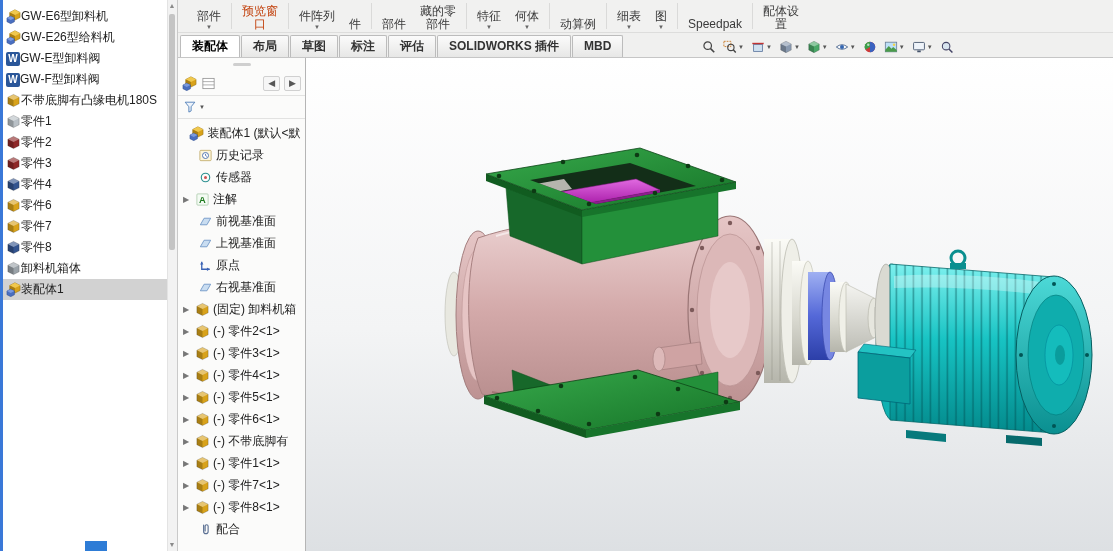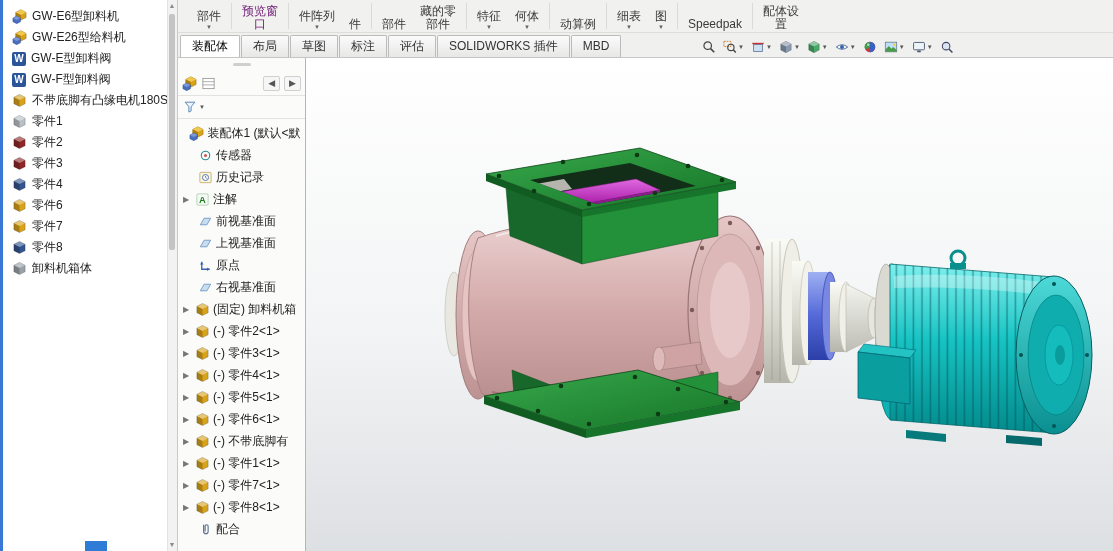--- a/index.html
+++ b/index.html
@@ -6,43 +6,43 @@
   .app{position:relative;width:1113px;height:551px;background:#f0f0ef;overflow:hidden;
        font-family:"Liberation Sans","DejaVu Sans",sans-serif;font-size:12px;color:#222;}
 
   
   .left-edge{position:absolute;left:0;top:0;width:3px;height:551px;background:#3a78d8;z-index:40;}
   .bottom-frag{position:absolute;left:85px;top:541px;width:22px;height:10px;background:#2e7cd6;z-index:35;}
 
   
   .file-panel{position:absolute;left:0;top:0;width:178px;height:551px;background:#fff;
               border-right:1px solid #c9c9c9;z-index:20;padding-top:6px;box-sizing:border-box;}
-  .frow{display:flex;align-items:center;height:21px;padding:0 2px 0 12px;gap:5px;width:169px;box-sizing:border-box;cursor:default;}
+  .frow{display:flex;align-items:center;height:21px;padding:0 2px 0 6px;width:169px;box-sizing:border-box;cursor:default;}
   .frow .flabel{white-space:nowrap;overflow:hidden;}
   .frow.selected{background:#d2d2d2;}
   .fscroll{position:absolute;top:0;right:0;width:9px;height:551px;background:#f2f2f2;border-left:1px solid #e3e3e3;}
   .fthumb{position:absolute;top:14px;left:1px;width:6px;height:236px;background:#c4c4c4;border-radius:2px;}
   .fsarr{position:absolute;left:0;width:8px;height:12px;color:#8a8a8a;font-size:7px;text-align:center;line-height:12px;}
   .fsarr.up{top:0}.fsarr.down{bottom:0}
 
   
   .ribbon{position:absolute;left:178px;top:0;width:935px;height:33px;background:#f1f1f0;
           border-bottom:1px solid #dddddc;display:flex;align-items:stretch;padding-left:12px;box-sizing:border-box;}
   .rbtn{display:flex;flex-direction:column;align-items:center;justify-content:flex-end;
         padding:1px 7px 1px;color:#3a3a3a;line-height:13px;text-align:center;cursor:default;}
   .rbtn .lbl{white-space:pre-line;}
   .rbtn .arr{font-size:6px;color:#666;line-height:7px;margin-top:1px;}
-  .rbtn.disabled{color:#701a75;}
+  .rbtn.disabled{color:#c2410c;}
   .rsep{width:1px;background:#dadad9;margin:3px 3px;}
 
   
   .tabsrow{position:absolute;left:178px;top:33px;width:935px;height:25px;background:#f0f0ef;
            border-bottom:1px solid #c6c6c6;display:flex;align-items:flex-end;padding-left:2px;box-sizing:border-box;}
   .tab{height:22px;line-height:20px;padding:0 11px;border:1px solid #bcbcbc;border-bottom:none;
-       background:linear-gradient(#fbfbfb,#e7e7e6);margin-right:1px;border-radius:2px 2px 0 0;color:#333;cursor:default;box-sizing:border-box;}
+       background:linear-gradient(#fbfbfb,#e7e7e6);margin-right:1px;border-radius:2px 2px 0 0;color:#333;cursor:default;box-sizing:border-box;font-weight:bold;}
   .tab.active{background:#ffffff;color:#000;}
 
   
   .hud{position:absolute;left:700px;top:35px;height:23px;display:flex;gap:3px;align-items:center;z-index:15;}
   .hbtn{display:flex;align-items:center;gap:1px;padding:1px 2px;border-radius:2px;cursor:default;}
   .hbtn .harr{font-size:6px;color:#555;}
 
   
   .tree-panel{position:absolute;left:178px;top:58px;width:128px;height:493px;background:#fbfbfa;
               border-right:1px solid #b5b5b5;box-sizing:border-box;z-index:10;overflow:hidden;}
@@ -303,20 +303,26 @@
           <use href="#sym-cube"></use>
         </svg>
         <span class="flabel">零件8</span>
       </div>
     <div class="frow">
         <svg class="ico c-graypart" viewBox="0 0 16 16">
           <use href="#sym-cube"></use>
         </svg>
         <span class="flabel">卸料机箱体</span>
       </div>
+    <div class="frow selected">
+        <svg class="ico" viewBox="0 0 16 16">
+          <use href="#sym-assembly"></use>
+        </svg>
+        <span class="flabel">装配体1</span>
+      </div>
 
     <div class="fscroll">
       <div class="fsarr up">▲</div>
       <div class="fthumb"></div>
       <div class="fsarr down">▼</div>
     </div>
   </div>
 
   <div class="tree-panel">
     <div class="grip"></div>
@@ -341,32 +347,32 @@
     </div>
     <div class="tree">
       <div class="trow root">
         <svg class="ico" viewBox="0 0 16 16">
             <use href="#sym-assembly"></use>
           </svg>
         <span class="tlabel">装配体1 (默认&lt;默</span>
       </div>
       <div class="trow">
         <svg class="ico" viewBox="0 0 16 16">
-            <circle cx="8" cy="8" r="4.5" fill="none" stroke="#2a8f8f" stroke-width="1.2"></circle>
-            <circle cx="8" cy="8" r="1.6" fill="#d05050"></circle>
-          </svg>
-        <span class="tlabel">传感器</span>
-      </div>
-      <div class="trow">
-        <svg class="ico" viewBox="0 0 16 16">
             <rect x="2" y="2.5" width="12" height="11" rx="1" fill="#fdf6dc" stroke="#b9a15a" stroke-width=".8"></rect>
             <circle cx="8" cy="8" r="3.2" fill="#fff" stroke="#4a6fae" stroke-width="1"></circle>
             <path d="M8 6.2 V8 L9.5 9" stroke="#4a6fae" stroke-width=".9" fill="none"></path>
           </svg>
         <span class="tlabel">历史记录</span>
+      </div>
+      <div class="trow">
+        <svg class="ico" viewBox="0 0 16 16">
+            <circle cx="8" cy="8" r="4.5" fill="none" stroke="#2a8f8f" stroke-width="1.2"></circle>
+            <circle cx="8" cy="8" r="1.6" fill="#d05050"></circle>
+          </svg>
+        <span class="tlabel">传感器</span>
       </div>
       <div class="trow has-exp">
         <span class="exp">▶</span>
         <svg class="ico" viewBox="0 0 16 16">
             <rect x="2" y="2" width="12" height="12" rx="1" fill="#f4fbf4" stroke="#9bbf9b" stroke-width=".7"></rect>
             <text x="8" y="12" text-anchor="middle" font-size="10" font-weight="bold" fill="#1e7a1e">A</text>
           </svg>
         <span class="tlabel">注解</span>
       </div>
       <div class="trow">

